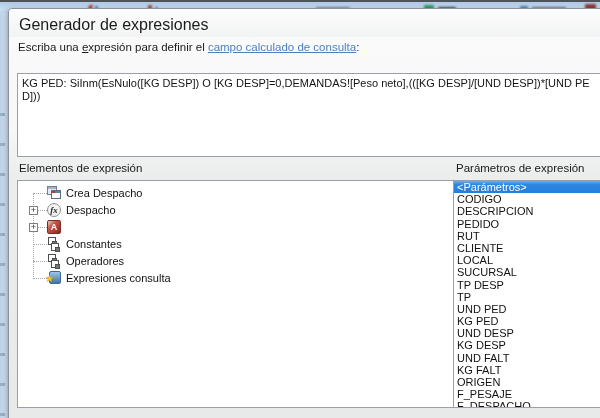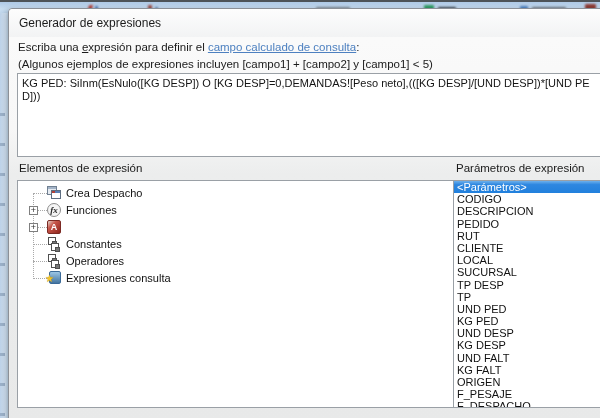--- a/index.html
+++ b/index.html
@@ -33,21 +33,21 @@
     border-radius:4px 0 0 0;
     box-shadow:-2px 2px 6px rgba(40,60,80,.35);
   }
   .titlebar{
     position:absolute;left:0;top:0;right:0;height:28px;
     background:linear-gradient(180deg,#fdfdfd,#f2f3f4);
     border-radius:4px 0 0 0;
   }
   .title{
     position:absolute;left:10px;top:7px;
-    font-size:12px;color:#1b1b1b;white-space:nowrap;
+    font-size:16px;color:#1b1b1b;white-space:nowrap;
   }
   .instr{
     position:absolute;left:9px;font-size:11.5px;color:#1a1a1a;white-space:nowrap;
   }
   .instr-1{top:32px;}
   .instr-2{top:49px;}
   .accesskey{text-decoration:underline;}
   .link{color:#4d80c0;text-decoration:underline;cursor:pointer;}
   .exprbox{
     position:absolute;left:8px;top:64px;width:585px;height:84px;
@@ -147,21 +147,20 @@
 </div>
 
 <div class="dialog">
 
   <div class="titlebar">
     <span class="title">Generador de expresiones</span>
   </div>
 
   <div class="instr instr-1"><span>Escriba una </span><span class="accesskey">e</span><span>xpresión para definir el </span><span class="link">campo calculado de consulta</span><span>:</span></div>
 
-  <div class="instr instr-2">(Algunos ejemplos de expresiones incluyen [campo1] + [campo2] y [campo1] &lt; 5)</div>
 
   <div class="exprbox">KG PED: SiInm(EsNulo([KG DESP]) O [KG DESP]=0,DEMANDAS![Peso neto],(([KG DESP]/[UND DESP])*[UND PED]))</div>
 
   <div class="panel-label lbl-elements">Elementos de expresión</div>
   <div class="panel-label lbl-categories">Parámetros de expresión</div>
 
   <div class="treepanel">
     <div class="vline"></div>
 
     <div class="trow" style="top:4px">
@@ -174,21 +173,21 @@
     </div>
 
     <div class="trow" style="top:21px">
       <span class="stub"></span>
       <span class="expand">
           <i>+</i>
         </span>
       <span class="ticon">
         <span class="fx-circle">fx</span>
       </span>
-      <span class="tlabel">Funciones</span>
+      <span class="tlabel">Despacho</span>
     </div>
 
     <div class="trow" style="top:38px">
       <span class="stub"></span>
       <span class="expand">
           <i>+</i>
         </span>
       <span class="ticon">
         <span class="db-sq">A</span>
       </span>

